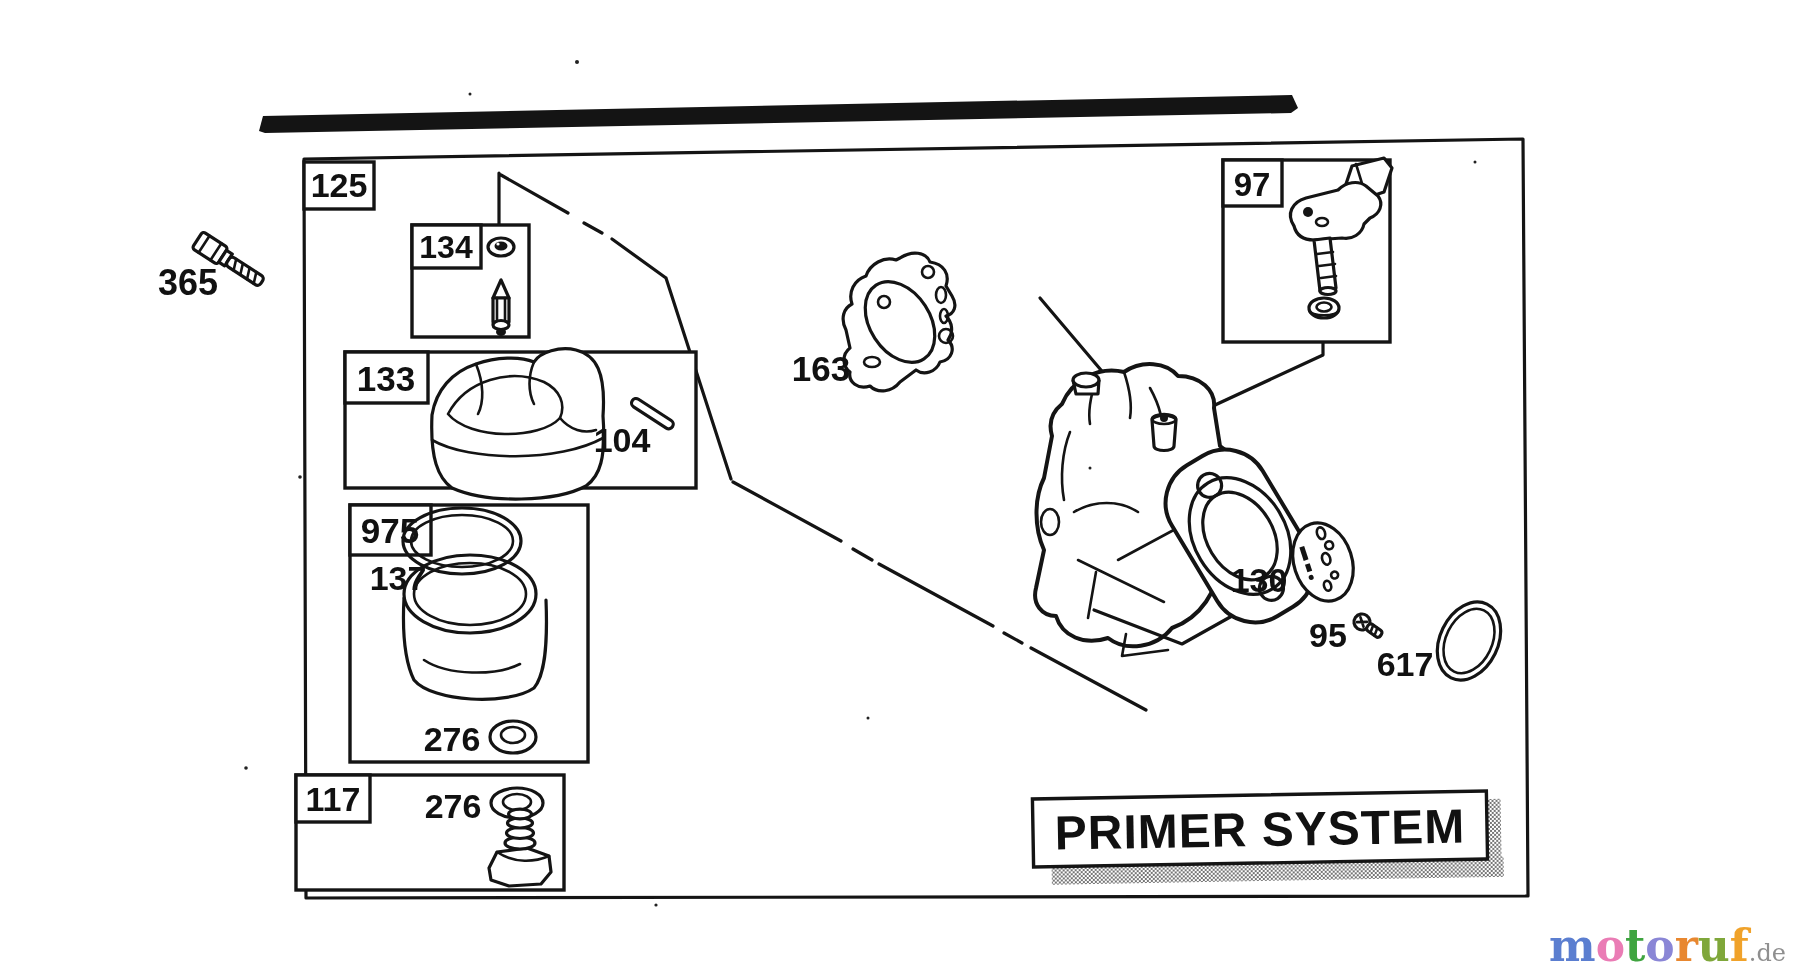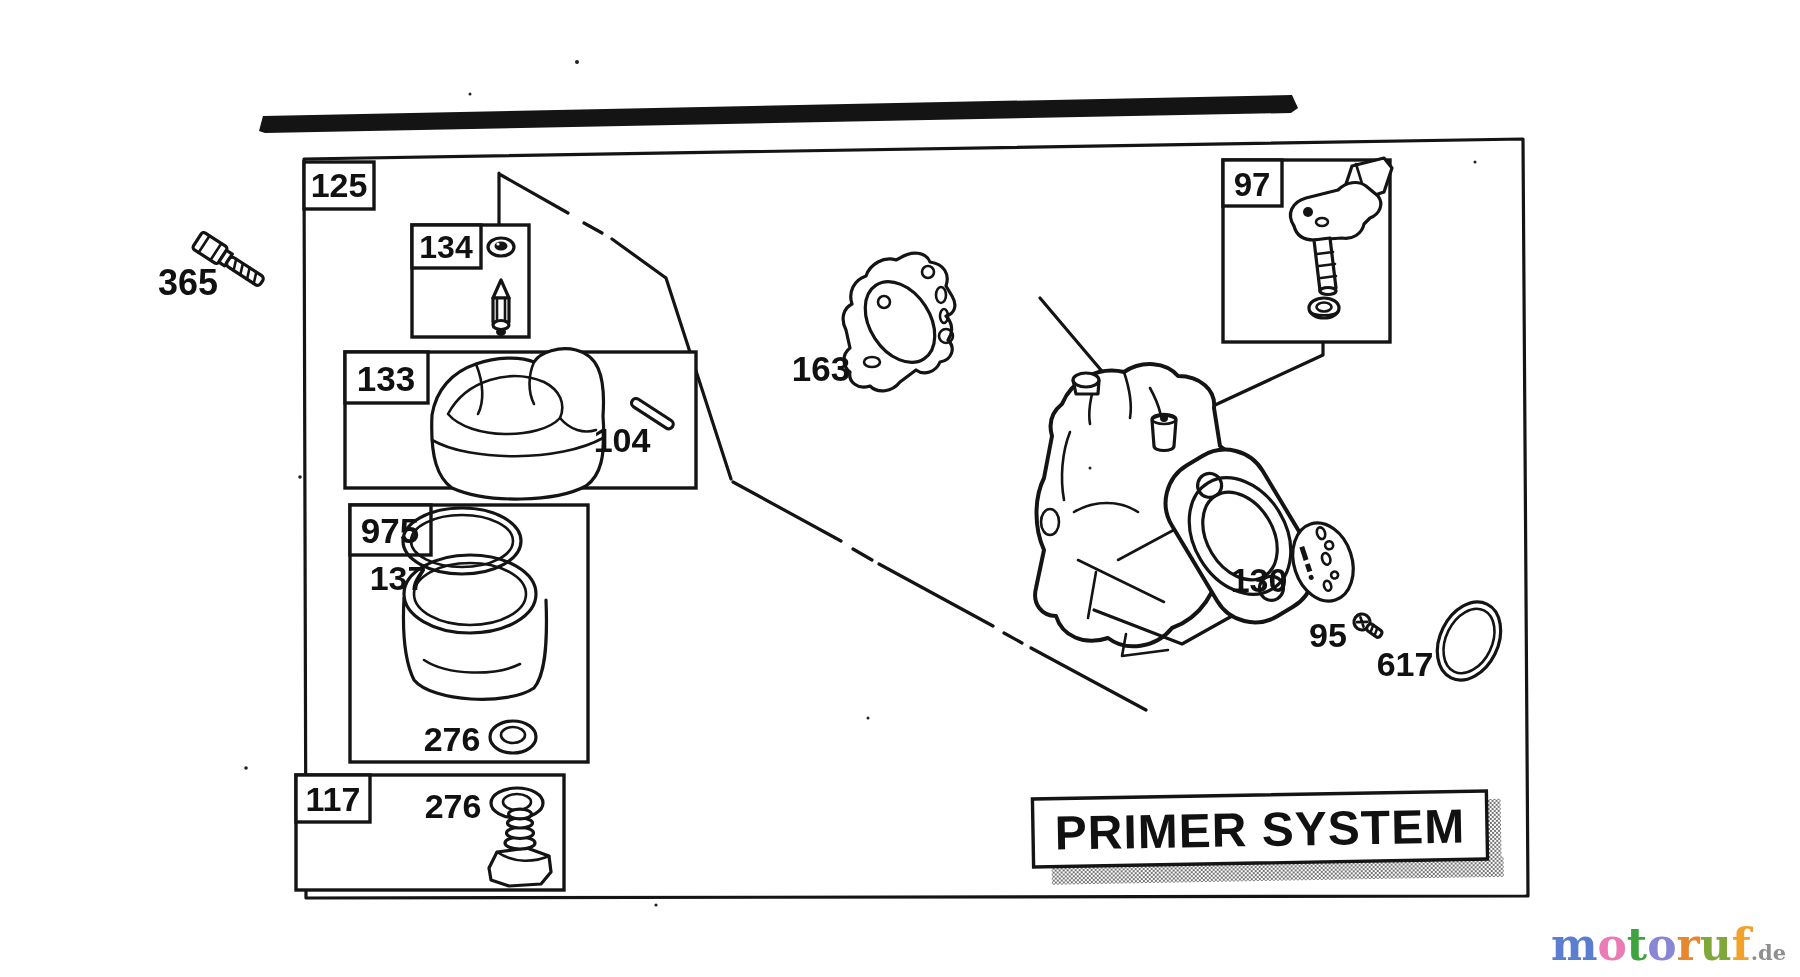--- a/index.html
+++ b/index.html
@@ -11,21 +11,21 @@
   .thin{stroke:#141414;fill:none;stroke-width:2.6;stroke-linecap:round;stroke-linejoin:round;}
   .wf{fill:#ffffff;stroke:#141414;stroke-width:3.2;stroke-linejoin:round;}
   .wf4{fill:#ffffff;stroke:#141414;stroke-width:4;stroke-linejoin:round;}
   .bx{fill:#ffffff;stroke:#141414;stroke-width:3.4;}
   .dk{fill:#141414;stroke:none;}
   .num{font-family:"Liberation Sans",sans-serif;font-weight:bold;fill:#111111;text-anchor:middle;}
   .title{font-family:"Liberation Sans",sans-serif;font-weight:bold;fill:#111111;text-anchor:middle;letter-spacing:1px;}
   
   .logo{position:absolute;right:14px;bottom:2px;font-family:"DejaVu Serif","Liberation Serif",serif;
         font-weight:bold;font-size:44px;line-height:44px;cursor:pointer;white-space:nowrap;}
-  .logo .de{font-size:21px;font-weight:bold;}
+  .logo .de{font-size:24px;font-weight:normal;}
 </style>
 </head>
 <body>
 
 <svg id="stage" width="1800" height="977" viewBox="0 0 1800 977">
   <defs>
     <pattern id="stipple" width="4" height="4" patternUnits="userSpaceOnUse">
       <rect width="4" height="4" fill="#ffffff"></rect>
       <circle cx="1" cy="1" r="0.95" fill="#3a3a3a"></circle>
       <circle cx="3" cy="3" r="0.95" fill="#3a3a3a"></circle>

